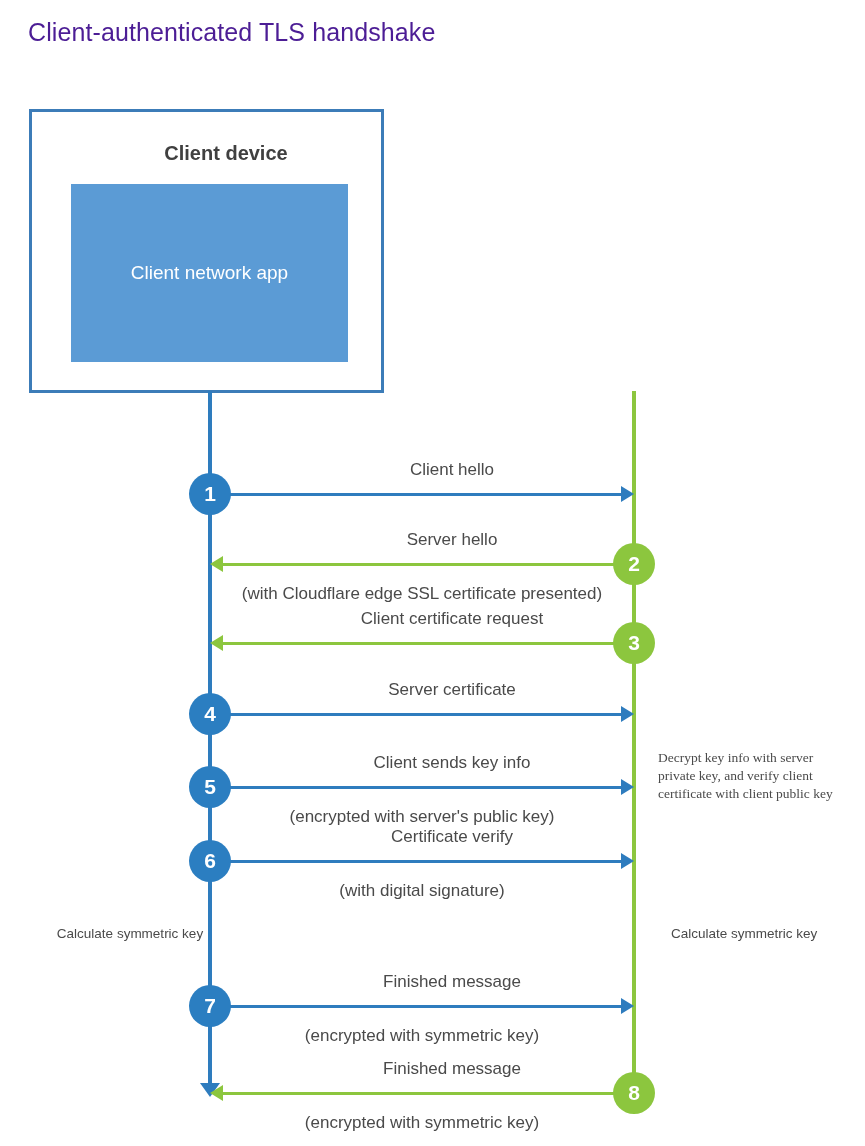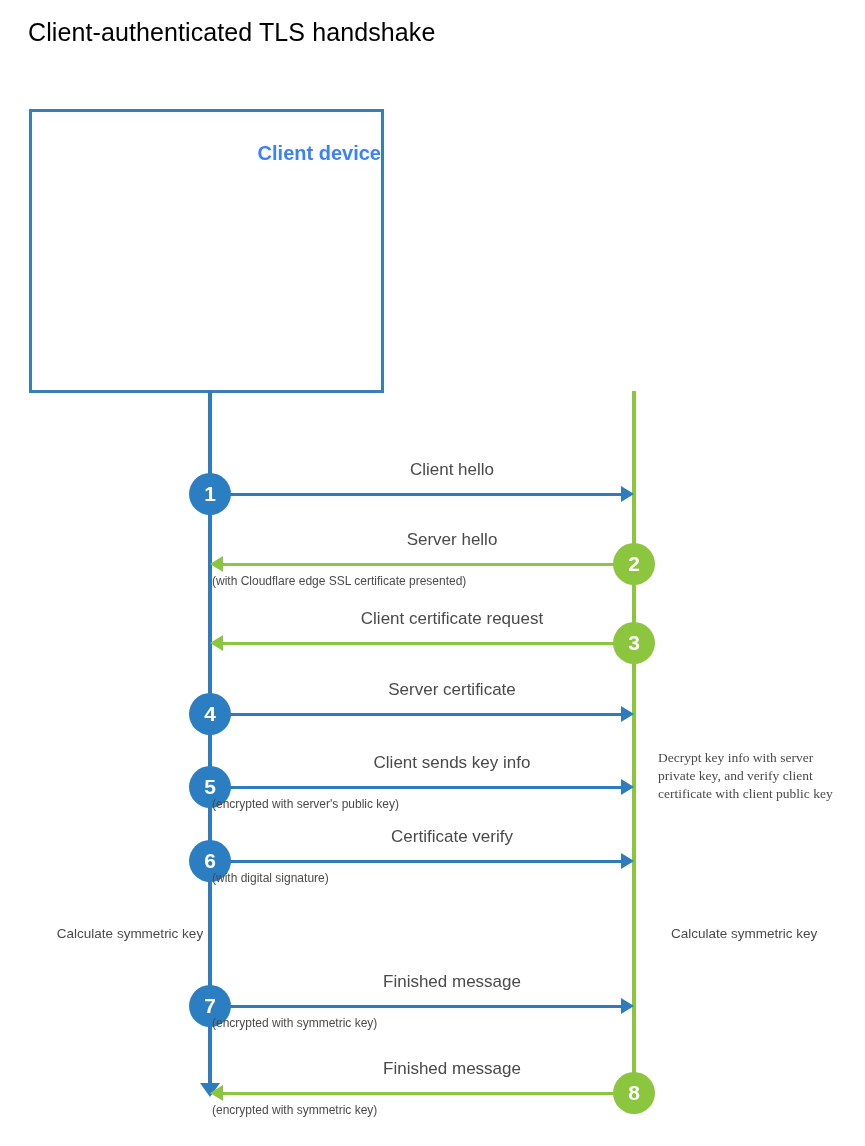--- a/index.html
+++ b/index.html
@@ -19,21 +19,21 @@
     overflow: hidden;
   }
 
   
   .title {
     position: absolute;
     left: 28px;
     top: 18px;
     font-size: 25px;
     font-weight: 400;
-    color: #000000;
+    color: #4c1d95;
     letter-spacing: 0.1px;
     white-space: nowrap;
     text-align: center;
   }
 
   
   .party-box {
     position: absolute;
     background: #ffffff;
     box-sizing: border-box;
@@ -50,24 +50,24 @@
     top: 109px;
     width: 425px;
     height: 284px;
     border: 3px solid #8cc63e;
   }
   .party-title {
     position: absolute;
     left: 0;
     right: 0;
     top: 30px;
-    text-align: right;
+    text-align: center;
     font-size: 20px;
     font-weight: bold;
-    color: #3b82f6;
+    color: #404040;
     margin-left: 39px;
   }
   .inner-block {
     position: absolute;
     box-sizing: border-box;
     display: flex;
     align-items: center;
     justify-content: center;
     text-align: center;
     color: #ffffff;
@@ -183,23 +183,24 @@
     text-align: center;
     font-size: 17px;
     color: #4a4a4a;
     top: -34px;
     white-space: nowrap;
   }
   .msg-sublabel {
     position: absolute;
     left: 212px;
     width: 420px;
-    font-size: 12px;
+    text-align: center;
+    font-size: 17px;
     color: #4a4a4a;
-    top: 10px;
+    top: 20px;
     white-space: nowrap;
   }
 
   
   .side-note {
     position: absolute;
     font-size: 13.5px;
     line-height: 1.32;
     color: #4a4a4a;
   }
@@ -225,20 +226,21 @@
 </style>
 </head>
 <body>
 
 <div id="page">
 
   <div class="title">Client-authenticated TLS handshake</div>
 
   <div class="party-box client">
     <div class="party-title">Client device</div>
+    <div class="inner-block blue">Client network app</div>
   </div>
 
 
   <div class="lifeline client"></div>
   <div class="lifeline server"></div>
   <div class="lifeline-head"></div>
 
   <div class="msg" style="top:494px">
     <div class="msg-line blue" style="left:210px; width:412px;"></div>
     <div class="arrowhead right blue"></div>

